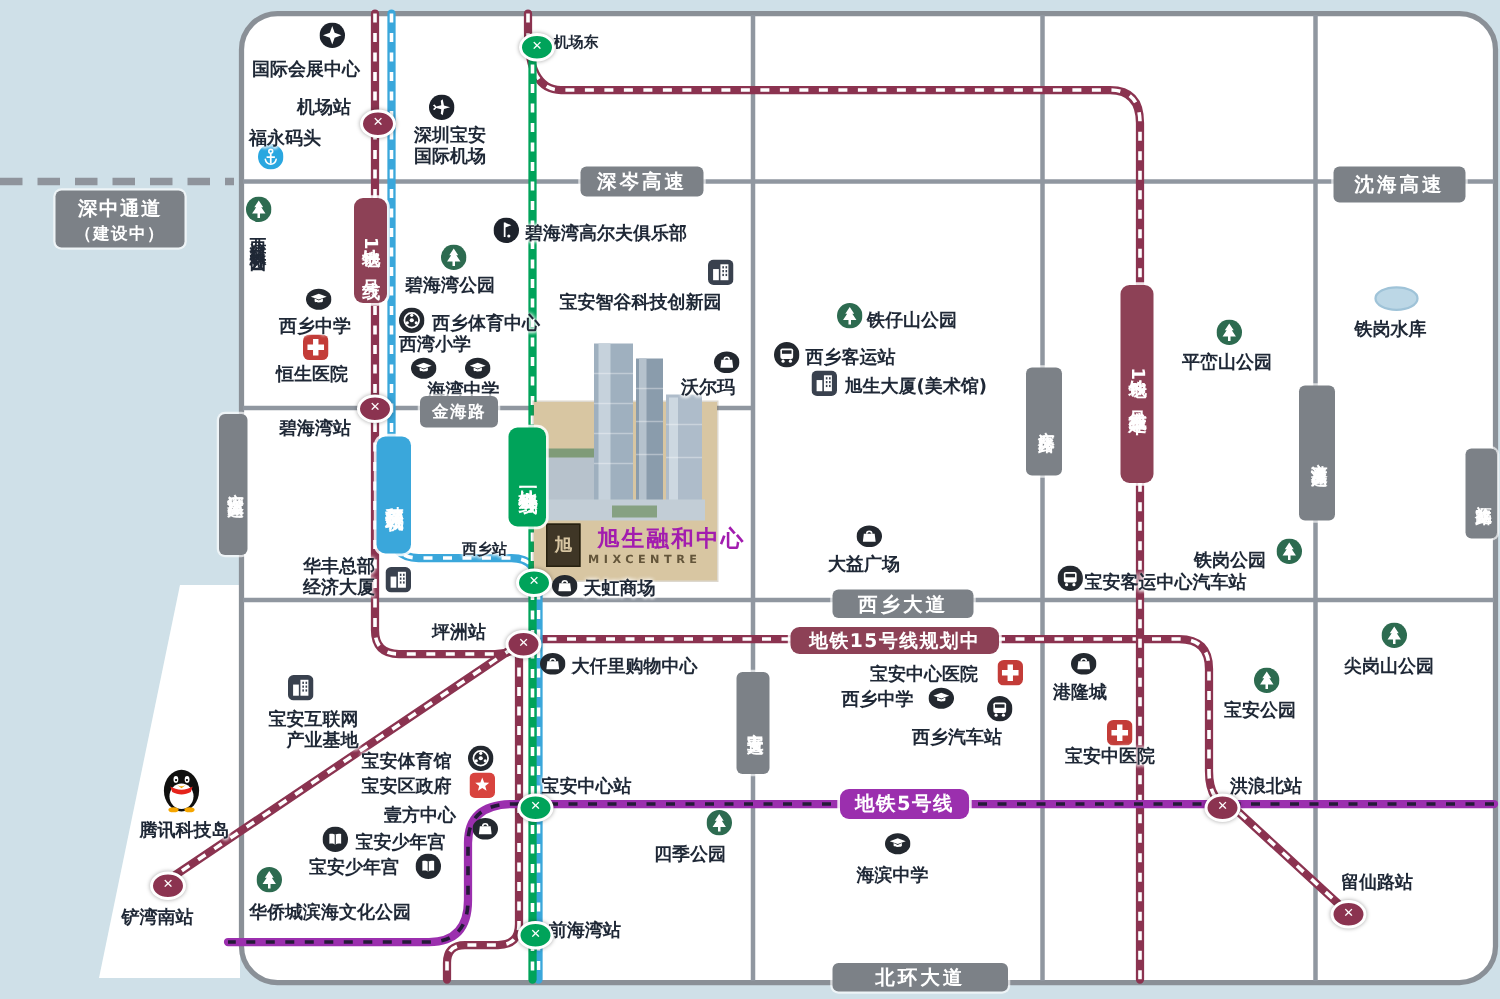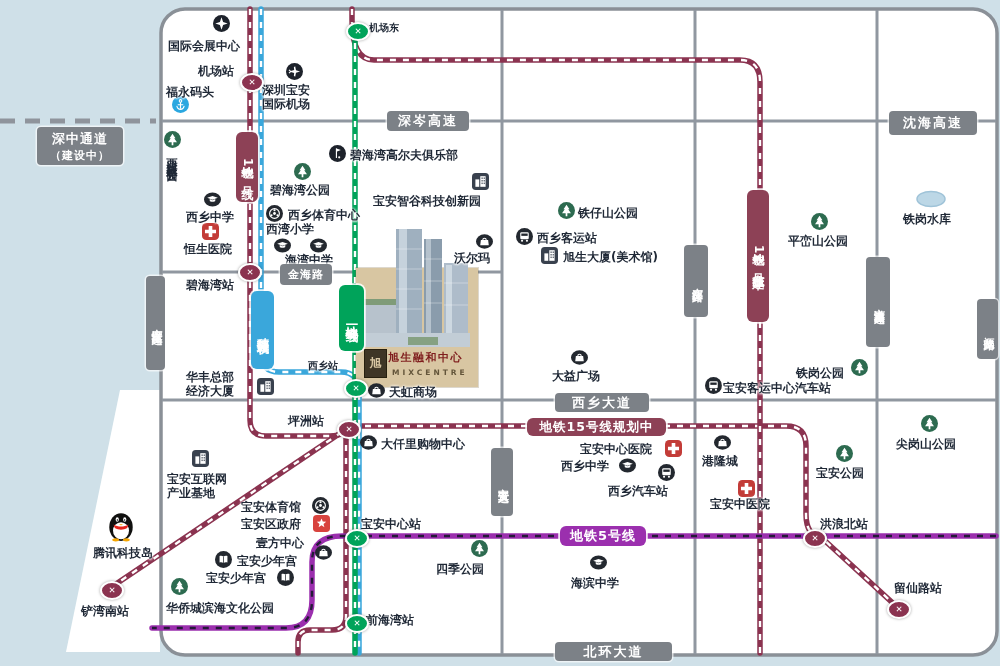--- a/index.html
+++ b/index.html
@@ -7,21 +7,21 @@
     font-family:"DejaVu Sans","Liberation Sans",sans-serif;}
   svg.base{position:absolute;left:0;top:0;z-index:1;}
   .road{stroke:#9097a0;stroke-width:3;fill:none;}
   .rb{fill:none;stroke-width:5.5;stroke-linecap:round;}
   .rd{fill:none;stroke-width:2.4;stroke-dasharray:6 7;stroke:#fff;}
   .rd5{stroke:#241a38;}
   .lbl{position:absolute;font-weight:bold;font-size:12px;color:#1f2836;white-space:nowrap;z-index:5;
     text-shadow:0 0 3px #fff,0 0 3px #fff,0 1px 2px #fff;}
   .lbl.big{font-size:10px;}
   .lbl.v{writing-mode:vertical-rl;letter-spacing:2px;font-size:11.5px;}
-  .lbl.two{white-space:normal;text-align:left;line-height:1.15;font-family:Liberation Serif, serif;}
+  .lbl.two{white-space:normal;text-align:right;line-height:1.15;font-family:Liberation Serif, serif;}
   .lbl.two span{display:block;}
   .rlbl{position:absolute;background:#7c8187;color:#fff;font-weight:bold;font-size:13px;
     border-radius:4px;display:flex;align-items:center;justify-content:center;z-index:6;
     box-shadow:0 0 0 1.5px rgba(255,255,255,.65);letter-spacing:2px;}
   .rlbl.v{writing-mode:vertical-rl;}
   .rlbl.small{font-size:11px;letter-spacing:1px;}
   .mlbl{position:absolute;color:#fff;font-weight:bold;font-size:13px;border-radius:6px;
     display:flex;align-items:center;justify-content:center;z-index:6;letter-spacing:1px;
     box-shadow:0 0 0 1.8px rgba(255,255,255,.85);}
   .mlbl.v{writing-mode:vertical-rl;}
@@ -38,21 +38,21 @@
   .ic{position:absolute;width:17px;height:17px;z-index:5;}
   .ic svg{width:100%;height:100%;display:block;}
   .ic.pg{width:30px;height:32px;}
   .two-sub{font-size:11px;}
   .proj{position:absolute;left:356px;top:225px;width:122px;height:162px;z-index:4;}
   .proj .bg{position:absolute;left:0;top:43px;width:122px;height:119px;background:#d8c6a2;
     box-shadow:0 0 0 1px rgba(120,100,60,.25);}
   .seal{position:absolute;left:8px;top:124px;width:21px;height:27px;background:#3f3626;z-index:5;
     color:#d8c6a2;font-size:12px;font-weight:bold;display:flex;align-items:center;justify-content:center;
     border:1.5px solid #27200f;}
-  .ptitle{position:absolute;left:32px;top:125px;font-size:11px;font-weight:bold;color:#7f1d1d;
+  .ptitle{position:absolute;left:42px;top:125px;font-size:15px;font-weight:bold;color:#a21caf;
     letter-spacing:1.5px;z-index:5;white-space:nowrap;}
   .pbrand{position:absolute;left:36px;top:143px;font-size:7.5px;font-weight:bold;color:#63553a;
     letter-spacing:3px;z-index:5;white-space:nowrap;}
 </style>
 </head>
 <body>
 
 <div id="canvas">
 
   <svg class="base" width="1000" height="666" viewBox="0 0 1000 666">

